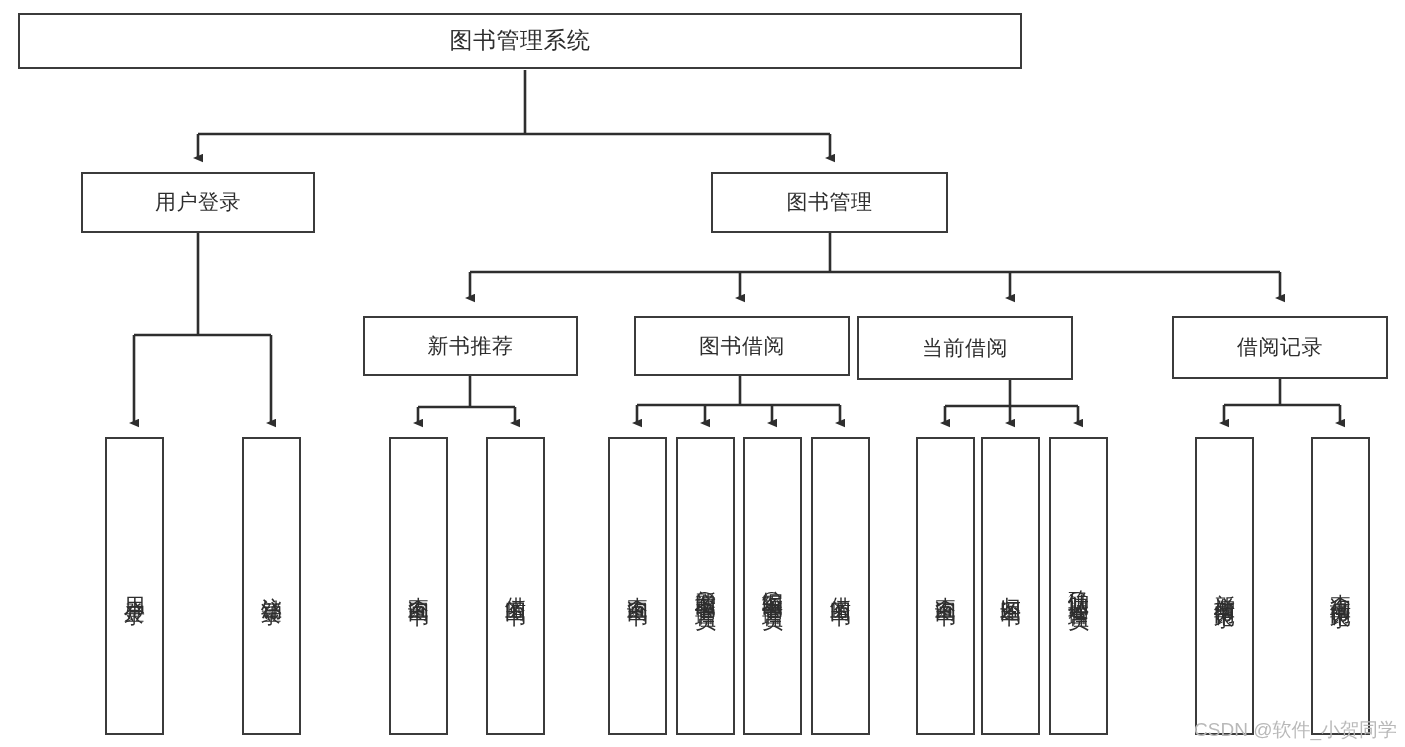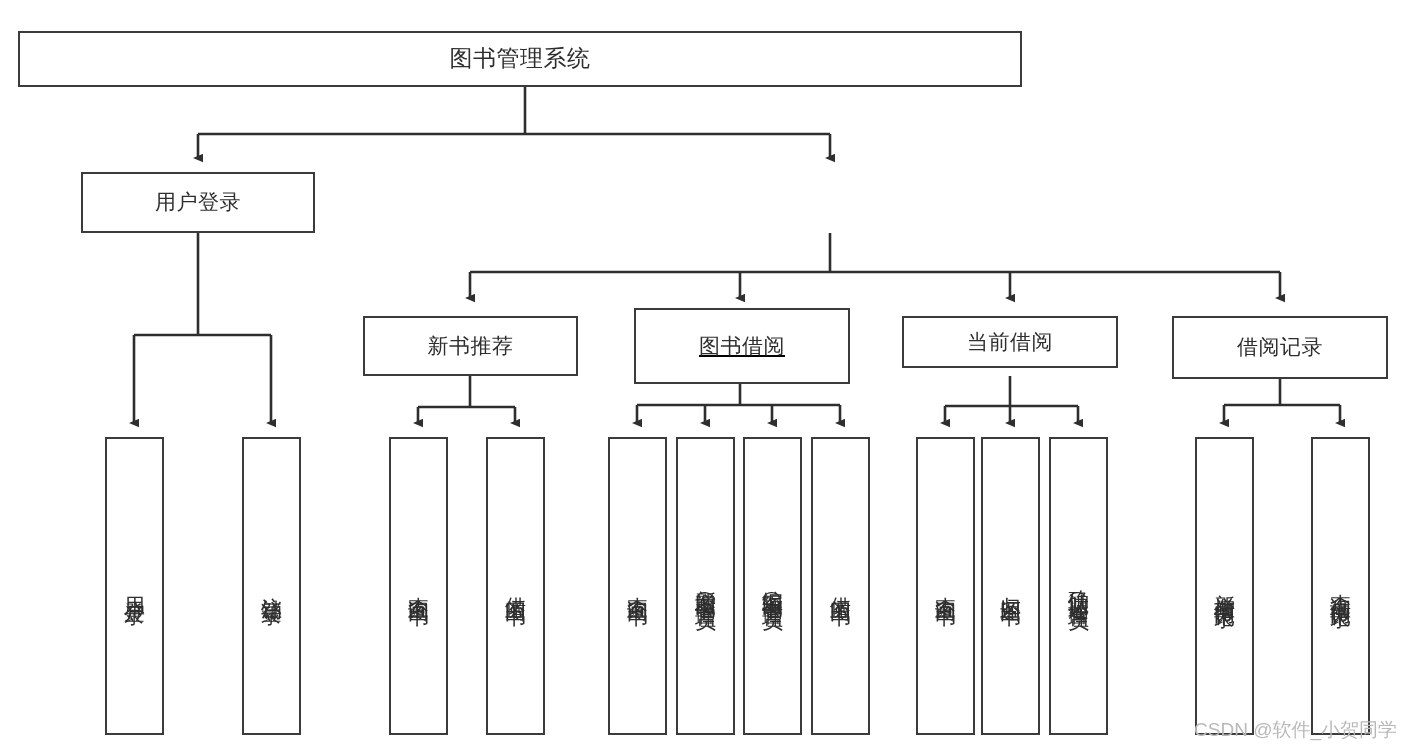--- a/index.html
+++ b/index.html
@@ -125,35 +125,38 @@
     </g>
 
     <g stroke="#2e2e2e" stroke-width="2.6" fill="none">
       <path d="M1280,376 L1280,405"></path>
       <path d="M1224,405 L1340,405"></path>
       <path d="M1224,405 L1224,423" marker-end="url(#arrowhead)"></path>
       <path d="M1340,405 L1340,423" marker-end="url(#arrowhead)"></path>
     </g>
   </svg>
 
-  <div class="node node-root" style="left:18px; top:31px; width:1004px; height:56px;">
+  <div class="node node-root" style="left:18px; top:13px; width:1004px; height:56px;">
     <span class="node-label">图书管理系统</span>
   </div>
 
   <div class="node node-level1" style="left:81px; top:172px; width:234px; height:61px;">
     <span class="node-label">用户登录</span>
   </div>
+  <div class="node node-level1" style="left:711px; top:172px; width:237px; height:61px;">
+    <span class="node-label">图书管理</span>
+  </div>
 
   <div class="node node-level2" style="left:363px; top:316px; width:215px; height:60px;">
     <span class="node-label">新书推荐</span>
   </div>
-  <div class="node node-level2" style="left:634px; top:308px; width:216px; height:76px;text-decoration:underline;">
+  <div class="node node-level2" style="left:634px; top:316px; width:216px; height:60px;">
     <span class="node-label">图书借阅</span>
   </div>
-  <div class="node node-level2" style="left:902px; top:316px; width:216px; height:52px;">
+  <div class="node node-level2" style="left:857px; top:316px; width:216px; height:64px;">
     <span class="node-label">当前借阅</span>
   </div>
   <div class="node node-level2" style="left:1172px; top:316px; width:216px; height:63px;">
     <span class="node-label">借阅记录</span>
   </div>
 
   <div class="node node-leaf" style="left:105px; top:437px; width:59px; height:298px;">
     <span class="node-label">用户登录</span>
   </div>
   <div class="node node-leaf" style="left:242px; top:437px; width:59px; height:298px;">

